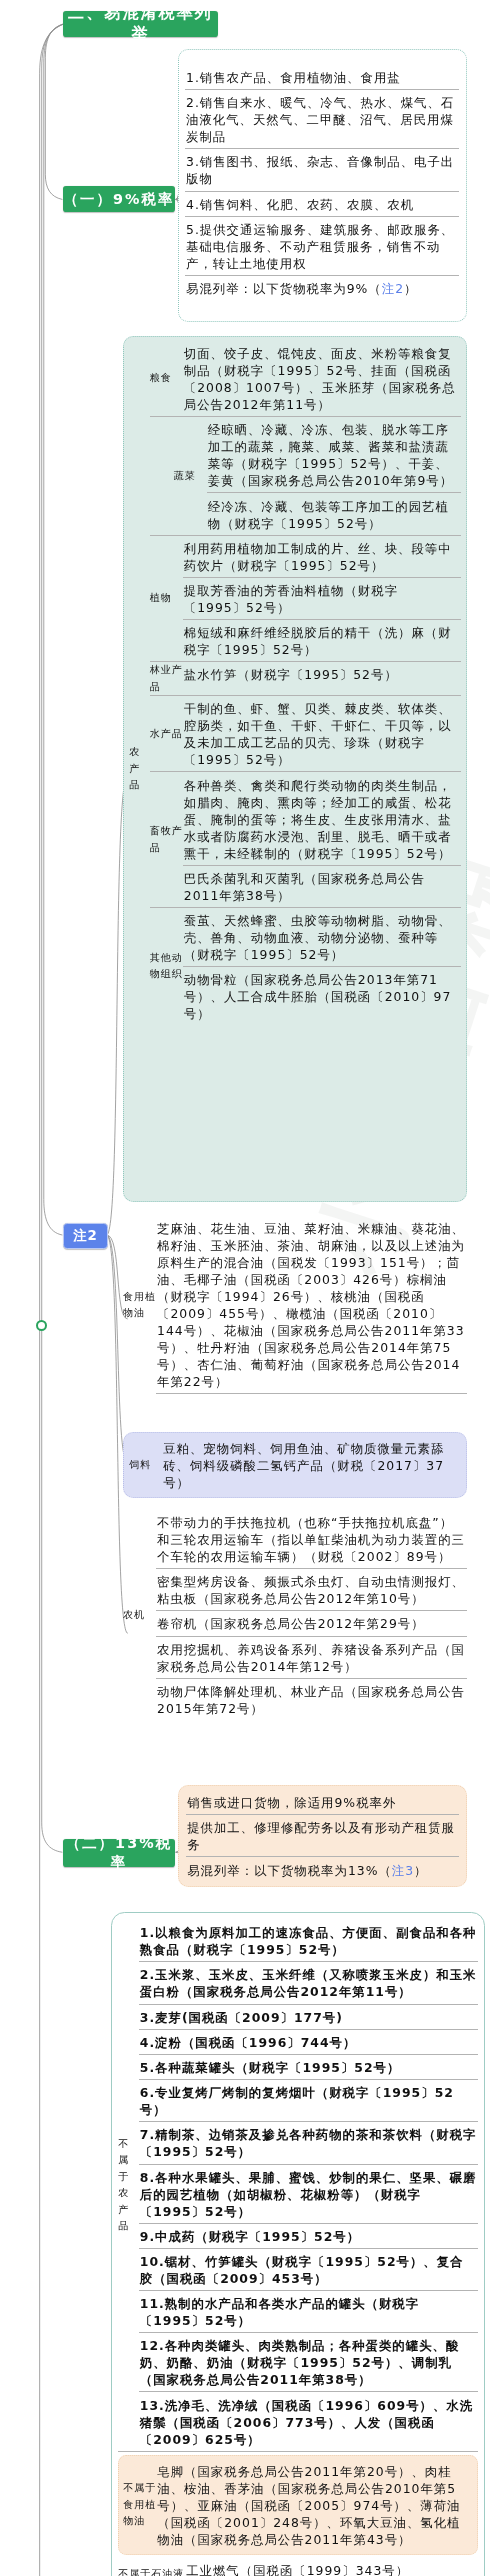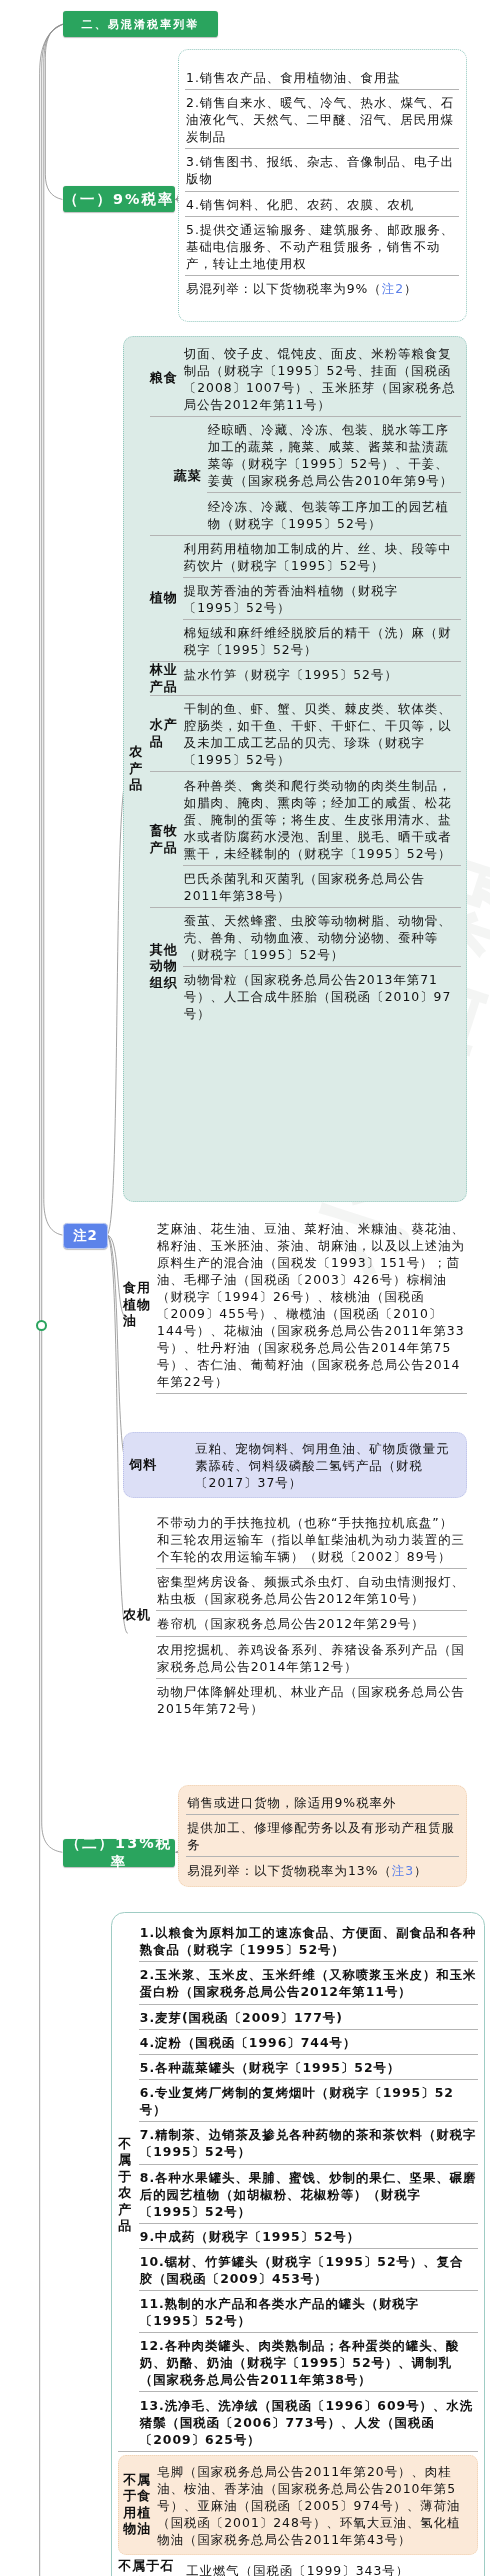--- a/index.html
+++ b/index.html
@@ -42,21 +42,21 @@
   .row{
     font-size:12.4px;line-height:17px;letter-spacing:1px;
     padding:4.1px 1px 3.1px 1px;
     border-bottom:1px solid #b3b3b3;
   }
   .row.last{border-bottom:none;}
   .flowgroup{position:absolute;z-index:2;}
   .hwrap{display:flex;}
   .glabel{
     flex:0 0 auto;display:flex;align-items:center;
-    font-size:13px;line-height:16.5px;letter-spacing:1px;font-weight:bold;
+    font-size:10px;line-height:16.5px;letter-spacing:1px;
   }
   .subgroup{display:flex;border-bottom:1px solid #b3b3b3;}
   .subgroup.last{border-bottom:none;}
   .subrows{flex:1;}
   .linkref{color:#5b7fe8;}
   .watermark{
     position:absolute;z-index:0;
     font-size:98px;color:rgba(60,80,70,0.06);
     letter-spacing:15.5px;white-space:nowrap;
     transform:rotate(-72deg);transform-origin:left top;
@@ -111,21 +111,21 @@
     <path d="M207,5101 C240,5103 222,5290 246,5290"></path>
     <path d="M207,5101 C240,5103 220,5410 246,5410"></path>
     <path d="M207,5101 C240,5103 220,5525 246,5525"></path>
     <path d="M207,5101 C240,5105 218,5638 246,5638"></path>
     <path d="M207,5101 C240,5105 216,5795 246,5795"></path>
   </g>
 </svg>
 
 <div class="collapse-dot" style="left:36px;top:1320px;"></div>
 
-<div class="node node-green" style="left:63px;top:11.3px;width:155px;height:26px;font-size:11px;">二、易混淆税率列举</div>
+<div class="node node-green" style="left:63px;top:11.3px;width:155px;height:26px;font-size:16px;">二、易混淆税率列举</div>
 
 <div class="node node-green" style="left:63px;top:186px;width:112px;height:26px;font-size:14.4px;">（一）9%税率</div>
 
 <div class="boundary scallop-white" style="left:178px;top:49px;width:289px;min-height:273px;"></div>
 <div class="flowgroup rowcol" style="left:185px;top:53px;width:274px;margin-top:12px;">
   <div class="row">1.销售农产品、食用植物油、食用盐</div>
   <div class="row">2.销售自来水、暖气、冷气、热水、煤气、石油液化气、天然气、二甲醚、沼气、居民用煤炭制品</div>
   <div class="row">3.销售图书、报纸、杂志、音像制品、电子出版物</div>
   <div class="row">4.销售饲料、化肥、农药、农膜、农机</div>
   <div class="row">5.提供交通运输服务、建筑服务、邮政服务、基础电信服务、不动产租赁服务，销售不动产，转让土地使用权</div>
@@ -191,21 +191,21 @@
 
 <div class="flowgroup hwrap" style="left:123px;top:1216px;width:344px;">
   <div class="glabel" style="width:33px;">食用植物油</div>
   <div class="rowcol" style="flex:1;">
     <div class="row">芝麻油、花生油、豆油、菜籽油、米糠油、葵花油、棉籽油、玉米胚油、茶油、胡麻油，以及以上述油为原料生产的混合油（国税发〔1993〕151号）；茴油、毛椰子油（国税函〔2003〕426号）棕榈油（财税字〔1994〕26号）、核桃油（国税函〔2009〕455号）、橄榄油（国税函〔2010〕144号）、花椒油（国家税务总局公告2011年第33号）、牡丹籽油（国家税务总局公告2014年第75号）、杏仁油、葡萄籽油（国家税务总局公告2014年第22号）</div>
   </div>
 </div>
 
 <div class="boundary scallop-purple hwrap" style="left:123px;top:1432px;width:344px;padding:3.1px 5.2px;">
   <div class="glabel" style="width:33px;">饲料</div>
-  <div class="rowcol" style="flex:1;margin-left:32px;">
+  <div class="rowcol" style="flex:1;">
     <div class="row last">豆粕、宠物饲料、饲用鱼油、矿物质微量元素舔砖、饲料级磷酸二氢钙产品（财税〔2017〕37号）</div>
   </div>
 </div>
 
 <div class="flowgroup hwrap" style="left:123px;top:1510px;width:344px;">
   <div class="glabel" style="width:33px;">农机</div>
   <div class="rowcol" style="flex:1;">
     <div class="row">不带动力的手扶拖拉机（也称“手扶拖拉机底盘”）和三轮农用运输车（指以单缸柴油机为动力装置的三个车轮的农用运输车辆）（财税〔2002〕89号）</div>
     <div class="row">密集型烤房设备、频振式杀虫灯、自动虫情测报灯、粘虫板（国家税务总局公告2012年第10号）</div>
     <div class="row">卷帘机（国家税务总局公告2012年第29号）</div>

